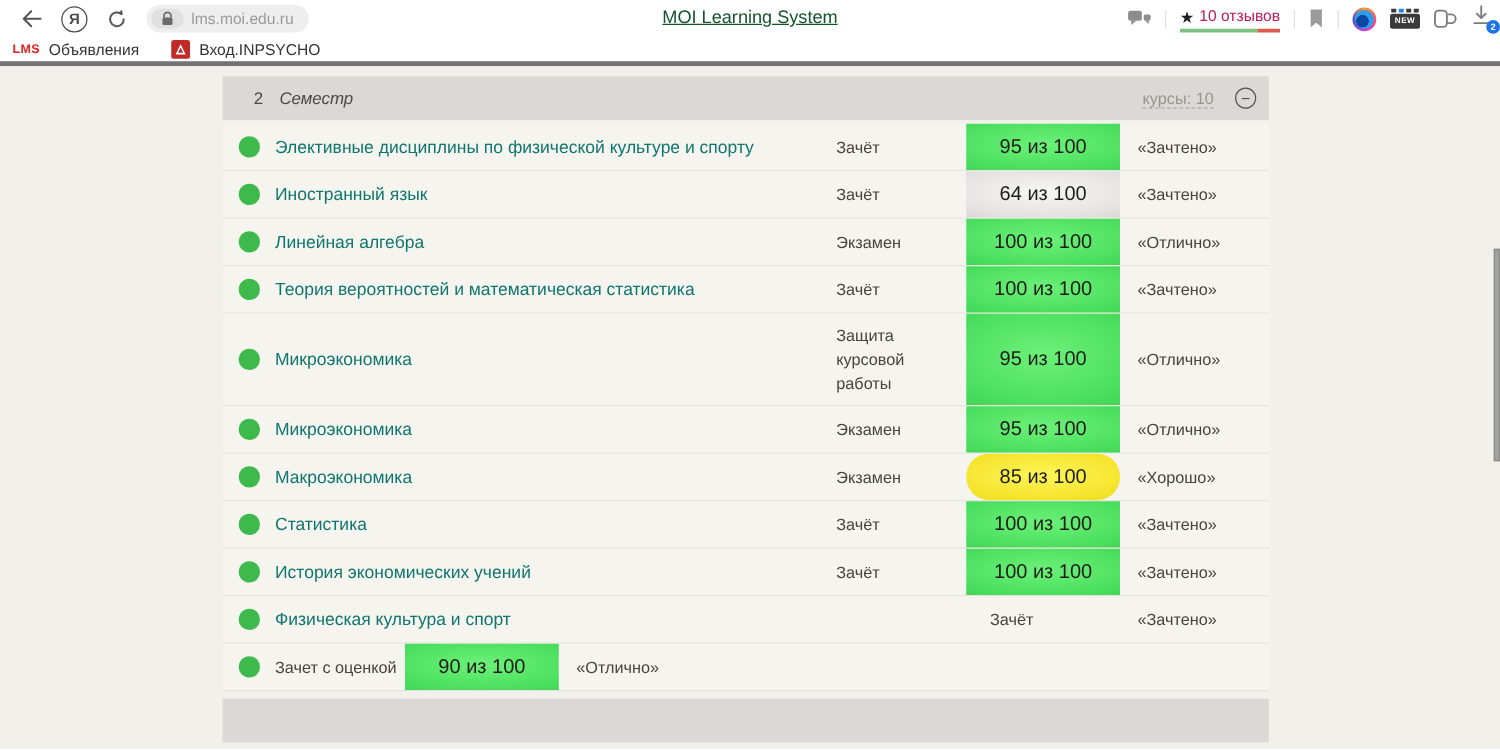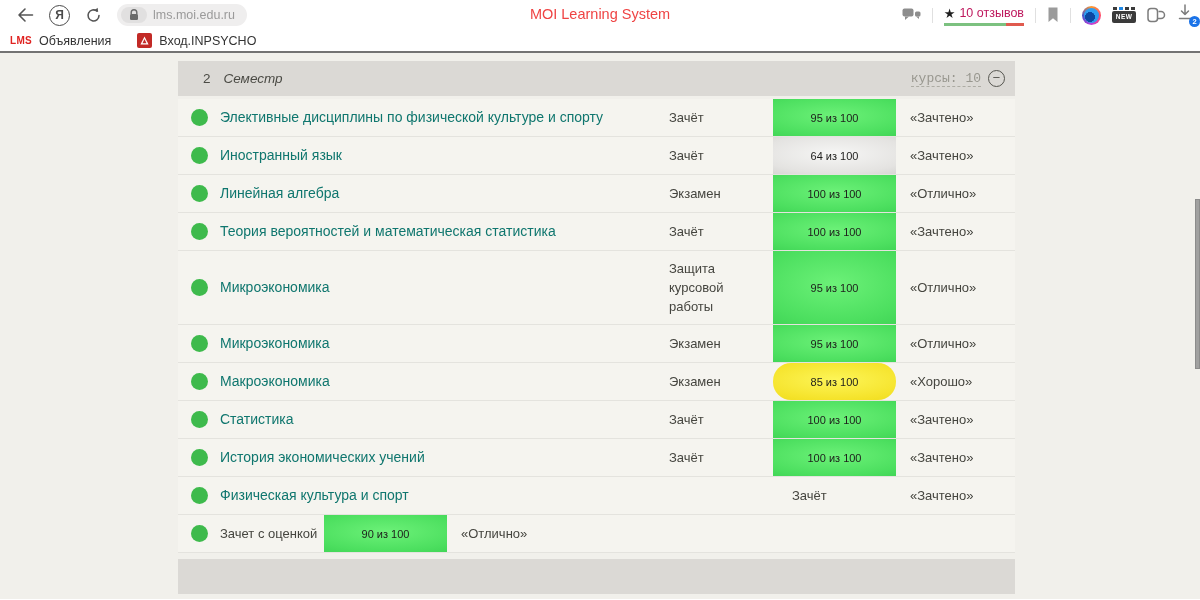--- a/index.html
+++ b/index.html
@@ -12,21 +12,21 @@
   .back-btn { width:22px; height:22px; }
   .ya-logo { width:21px; height:21px; border:1.6px solid #4a4a4a; border-radius:50%;
              font-size:12px; font-weight:bold; color:#4a4a4a; margin-left:13px; }
   .refresh-btn { width:22px; height:22px; margin-left:12px; }
   .addr-pill { margin-left:13px; height:22px; width:130px; background:#efeeee; border-radius:12px;
                display:flex; align-items:center; padding:0 10px 0 4px; }
   .lock-chip { width:26px; height:16px; background:#e1e0e0; border-radius:9px;
                display:flex; align-items:center; justify-content:center; margin-right:6px; }
   .addr-url { font-size:12.5px; color:#9a9a9a; white-space:nowrap; }
   .win-title { position:absolute; left:50%; top:6px; transform:translateX(-50%);
-               font-size:14.5px; color:#ef4444; }
+               font-size:14.5px; color:#14532d;text-decoration:underline; }
   .tb-right { position:absolute; right:3px; top:0; height:30px; display:flex; align-items:center; gap:11px; }
   .sep { width:1px; height:15px; background:#e0e0e0; }
   .reviews { position:relative; display:flex; align-items:center; gap:4px; padding-bottom:4px; cursor:pointer; }
   .reviews .star { font-size:13px; color:#1e1e1e; line-height:1; }
   .reviews .rv-text { font-size:12.5px; color:#be185d; white-space:nowrap; }
   .rv-bar { position:absolute; left:0; right:0; bottom:-2px; height:3px; display:flex; }
   .rv-bar .g { width:78%; background:#7cc180; }
   .rv-bar .r { width:22%; background:#e05a4e; }
   .ext-circle { position:relative; width:19px; height:19px; border-radius:50%;
                 background:conic-gradient(#ff9a2e,#ff4d6d,#c13fd8,#4a54c9,#ff9a2e); cursor:pointer; }
@@ -38,52 +38,52 @@
   .new-dashes i:nth-child(2){ background:#1e88e5; }
   .new-body { width:24px; height:12px; background:#3a3a3a; border-radius:2px; color:#fff;
               font-size:6.5px; font-weight:bold; display:flex; align-items:center; justify-content:center;
               letter-spacing:.4px; }
   .dl-wrap { position:relative; width:20px; height:22px; cursor:pointer; }
   .dl-badge { position:absolute; right:-3px; bottom:-1px; width:11px; height:11px; border-radius:50%;
               background:#1a73e8; color:#fff; font-size:7.5px; font-weight:bold;
               display:flex; align-items:center; justify-content:center; }
 
   
-  .bkbar { height:23px; background:#fff; border-bottom:2px solid #737373;
+  .bkbar { height:23px; background:#fff; border-bottom:4px solid #737373;
            display:flex; align-items:center; padding-left:10px; gap:26px; }
   .bk-item { display:flex; align-items:center; gap:7px; cursor:pointer; }
   .lms-logo { color:#e02321; font-weight:bold; font-size:10px; letter-spacing:.3px; }
   .crest { width:15px; height:15px; background:#c22a26; border-radius:2px;
            display:flex; align-items:center; justify-content:center; }
   .bk-label { font-size:12.5px; color:#333; }
 
   
   .page { position:relative; height:546px; background:#f1f0eb; }
   .content { position:absolute; left:178px; top:8px; width:837px; }
 
   .sec-header { height:35px; background:#dbd9d5; display:flex; align-items:center;
                 padding:0 10px 0 25px; margin-bottom:3px; }
   .sec-num { font-size:13.5px; color:#4b4b45; }
   .sec-label { font-size:13.5px; color:#4b4b45; margin-left:13px;font-style:italic; }
-  .sec-right { margin-left:auto; display:flex; align-items:center; gap:7px;font-family:Liberation Mono, monospace; }
+  .sec-right { margin-left:auto; display:flex; align-items:center; gap:17px; }
   .courses-link { font-size:13px; color:#98978f; border-bottom:1px dashed #adaca4;
                   line-height:15px; cursor:pointer; }
   .toggle-circle { width:17px; height:17px; border:1.5px solid #55554f; border-radius:50%;
                    color:#55554f; font-size:13px; display:flex; align-items:center;
                    justify-content:center; line-height:1; cursor:pointer; padding-bottom:1px; }
 
   .course-row { display:flex; align-items:center; min-height:38px; background:#f5f4ef;
                 border-bottom:1px solid #e4e3de; }
   .cell-dot { width:42px; display:flex; justify-content:center; flex:none; }
   .dot { width:17px; height:17px; border-radius:50%; background:#3eba4c; }
   .cell-name { flex:1; padding:8px 24px 8px 0; }
   .course-link { font-size:14px; line-height:19px; color:#0f766e; text-decoration:none; cursor:pointer;text-align:center; }
   .cell-type { width:104px; flex:none; font-size:13px; line-height:19px; color:#45453f; padding:8px 4px 8px 0; }
   .cell-score { width:123px; flex:none; align-self:stretch; display:flex; align-items:center;
-                justify-content:center; font-size:11px; color:#1d1d1b; }
+                justify-content:center; font-size:16px; color:#1d1d1b; }
   .score-green  { background:radial-gradient(ellipse 110% 95% at 50% 45%, #6cf178 0%, #4cdf5f 55%, #33c94b 100%); }
   .score-gray   { background:radial-gradient(ellipse 110% 95% at 50% 45%, #f6f6f5 0%, #e4e3e1 55%, #c6c5c2 100%); }
   .score-yellow { background:radial-gradient(ellipse 110% 95% at 50% 45%, #fdf558 0%, #f5e32b 55%, #e6d40c 100%);border-radius:18px; }
   .cell-grade { width:119px; flex:none; font-size:13px; color:#45453f; padding-left:14px; }
 
   .sec-footer { margin-top:6px; margin-bottom:0; }
 
   
   .scroll-thumb { position:absolute; right:0; top:146px; width:5px; height:170px;
                   background:#a1a1a0; border:1px solid #8c8c8b; cursor:pointer; }

